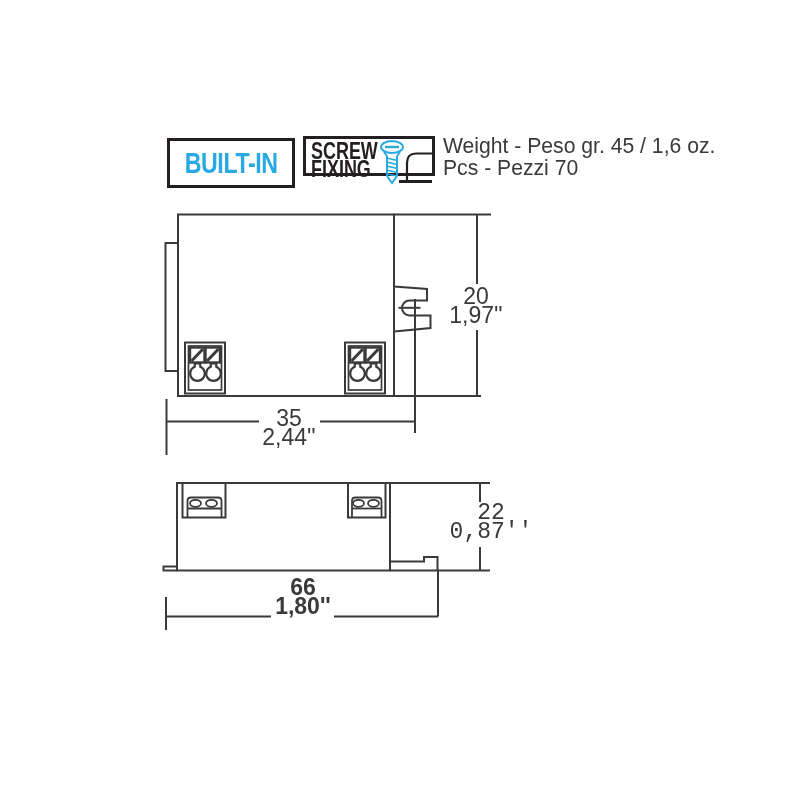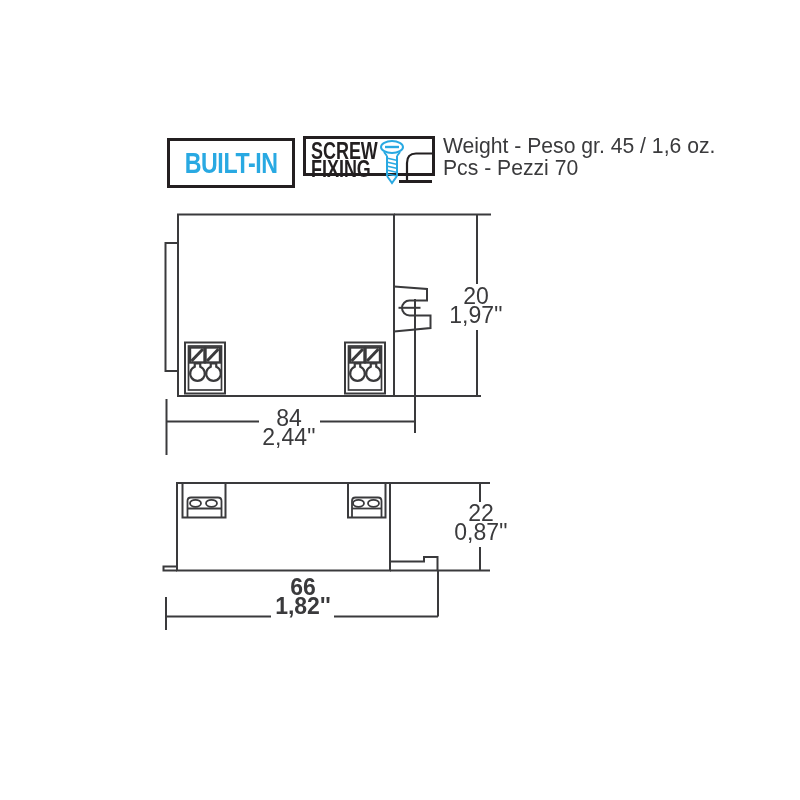--- a/index.html
+++ b/index.html
@@ -31,21 +31,21 @@
   .info-block {
     position:absolute; left:443px; top:135px; font-size:22.5px; line-height:21.5px;
     color:#3a3a3c; transform:scaleX(0.94); transform-origin:left top; white-space:nowrap;
   }
 
   
   .dim { position:absolute; text-align:center; font-size:23px; line-height:19px; color:#3a3a3c; }
   .dim div { white-space:nowrap; }
   .dim-50 { left:428px; top:287px; width:96px; }
   .dim-62 { left:234px; top:409px; width:110px; }
-  .dim-22 { left:432px; top:504px; width:98px; }
+  .dim-22 { left:442px; top:504px; width:98px;font-family:Liberation Mono, monospace; }
   .dim-66 { left:248px; top:578px; width:110px;font-weight:bold; }
 </style>
 </head>
 <body>
 
 <div class="canvas">
 
   <svg class="drawing-svg" width="800" height="800" viewBox="0 0 800 800">
     <g stroke="#3a3a3c" fill="none" stroke-width="2" stroke-linecap="butt" stroke-linejoin="miter">
 
@@ -175,27 +175,27 @@
     <div>Weight - Peso gr. 45 / 1,6 oz.</div>
     <div>Pcs - Pezzi 70</div>
   </div>
 
   <div class="dim dim-50">
     <div>20</div>
     <div>1,97''</div>
   </div>
 
   <div class="dim dim-62">
-    <div>84</div>
+    <div>35</div>
     <div>2,44''</div>
   </div>
 
   <div class="dim dim-22">
     <div>22</div>
     <div>0,87''</div>
   </div>
 
   <div class="dim dim-66">
     <div>66</div>
-    <div>1,82''</div>
+    <div>1,80''</div>
   </div>
 
 </div>
 
 </body></html>

